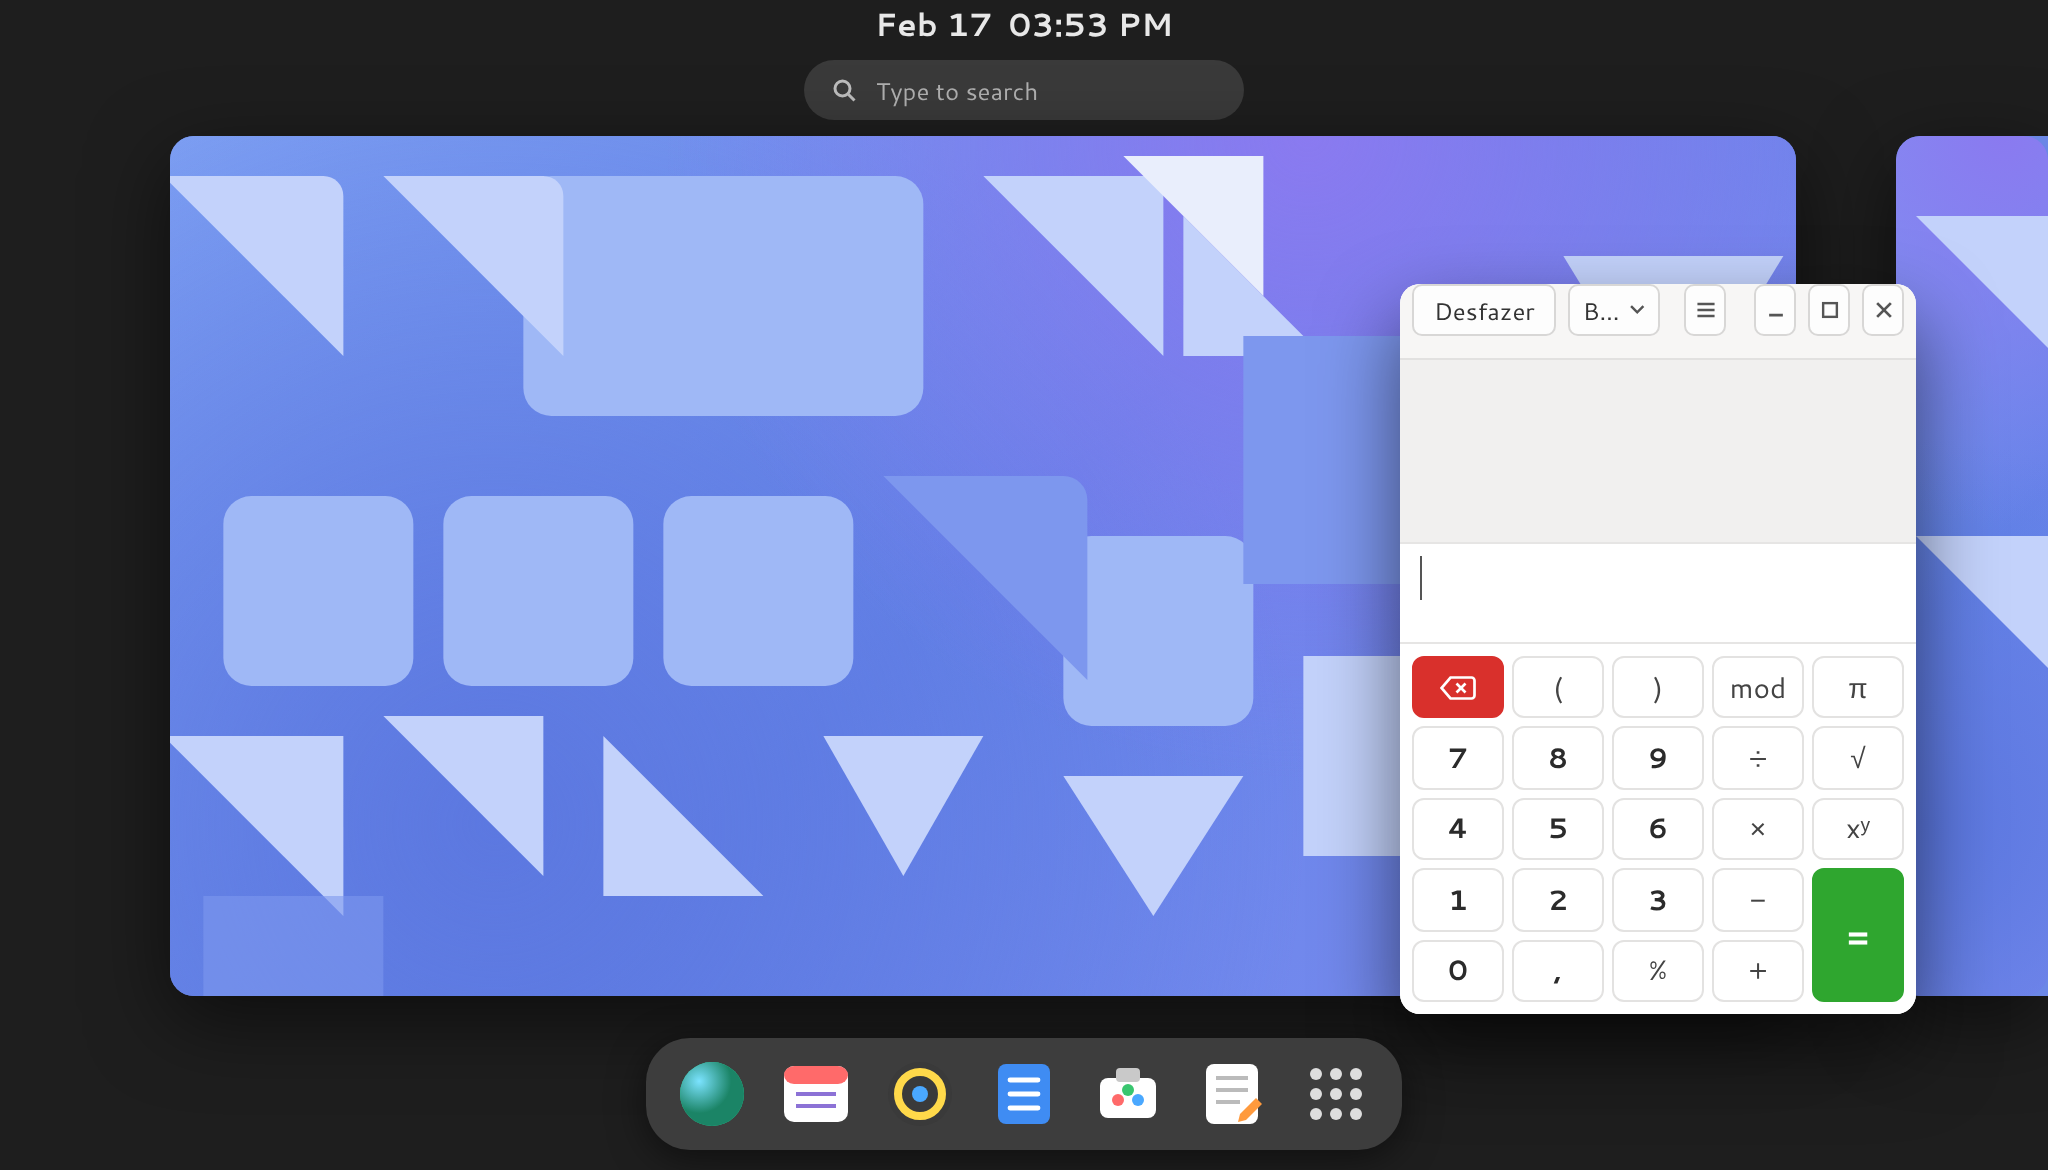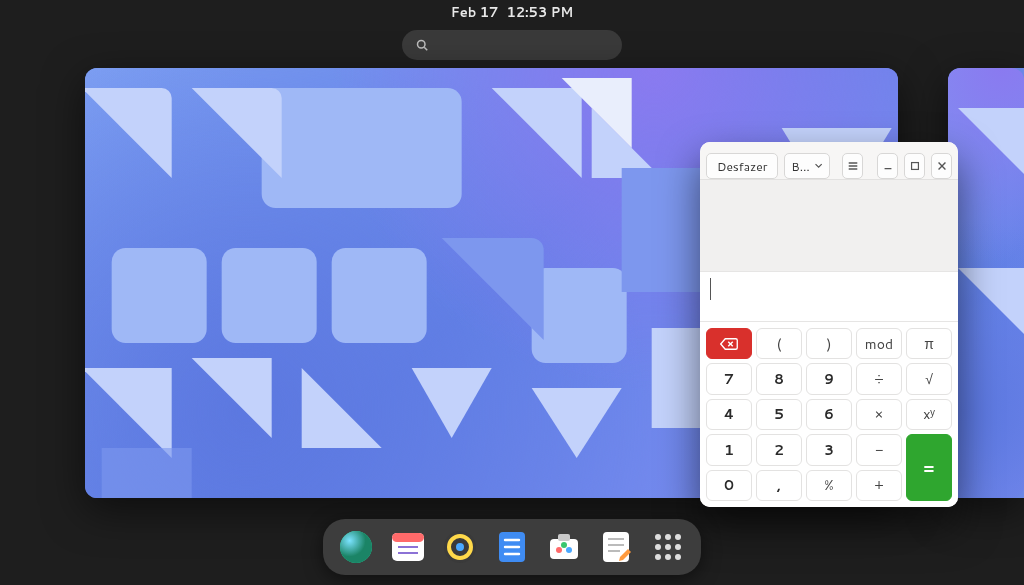--- a/index.html
+++ b/index.html
@@ -2,21 +2,21 @@
 <html><head>
 <meta charset="utf-8">
 <style>
   * { margin: 0; padding: 0; box-sizing: border-box; font-family: -apple-system, "Cantarell", "Segoe UI", sans-serif; }
   html, body { width: 1024px; height: 585px; overflow: hidden; background:#1e1e1e; }
 
   
   .topbar {
     width: 100%; height: 24px;
     display: flex; align-items: center; justify-content: center;
-    color: #e8e8e8; font-size: 13px; font-weight: 600;
+    color: #e8e8e8; font-size: 16px; font-weight: 600;
     background:#1e1e1e;
   }
   .topbar .clock { display:flex; gap:8px; }
 
   
   .search-wrap {
     width: 100%; display: flex; justify-content: center; margin-top: 6px;
   }
   .search {
     background:#3a3a3a; border-radius: 20px;
@@ -70,21 +70,21 @@
     left: 700px; top: 142px;
     width: 258px; height: 365px;
     background:#fff; border-radius:10px;
     box-shadow: 0 18px 40px rgba(0,0,0,.55);
     display:flex; flex-direction:column;
     overflow:hidden;
   }
   .calc-header {
     height: 38px; background:#f7f6f5;
     border-bottom:1px solid #e2e1e0;
-    display:flex; align-items:flex-end; gap:6px; padding:0 6px;
+    display:flex; align-items:flex-start; gap:6px; padding:0 6px;
   }
   .hbtn {
     height:26px; border:1px solid #d8d7d6; border-radius:5px;
     background:#fdfdfd; display:flex; align-items:center; justify-content:center;
     font-size:12px; color:#333; cursor:pointer;
   }
   .hbtn.undo { padding:0 10px; }
   .hbtn.mode { width:54px; gap:4px; padding:0 6px; }
   .hbtn.icon { width:26px; }
   .hbtn.icon svg { width:12px; height:12px; stroke:#555; }
@@ -137,30 +137,31 @@
   .dock .app svg, .dock .app .ico { width:36px; height:36px; }
   .grid-icon { display:grid; grid-template-columns:repeat(3,6px); grid-template-rows:repeat(3,6px); gap:4px; }
   .grid-icon span { background:#ddd; border-radius:50%; width:6px; height:6px; }
 </style>
 </head>
 <body>
 
 <div class="topbar">
   <div class="clock">
     <span>Feb 17</span>
-    <span>12:53 PM</span>
+    <span>03:53 PM</span>
   </div>
 </div>
 
 <div class="search-wrap">
   <div class="search">
     <svg viewBox="0 0 16 16" fill="none" stroke="#bdbdbd" stroke-width="2">
       <circle cx="7" cy="7" r="5"></circle>
         <line x1="11" y1="11" x2="15" y2="15"></line>
     </svg>
+    <input class="search-input" placeholder="Type to search" style="">
   </div>
 </div>
 
 <div class="workspaces">
 
   <div class="ws-main">
     <div class="wallpaper">
       <svg viewBox="0 0 860 430" preserveAspectRatio="xMidYMid slice">
 
         <g fill="#9fb8f6">

